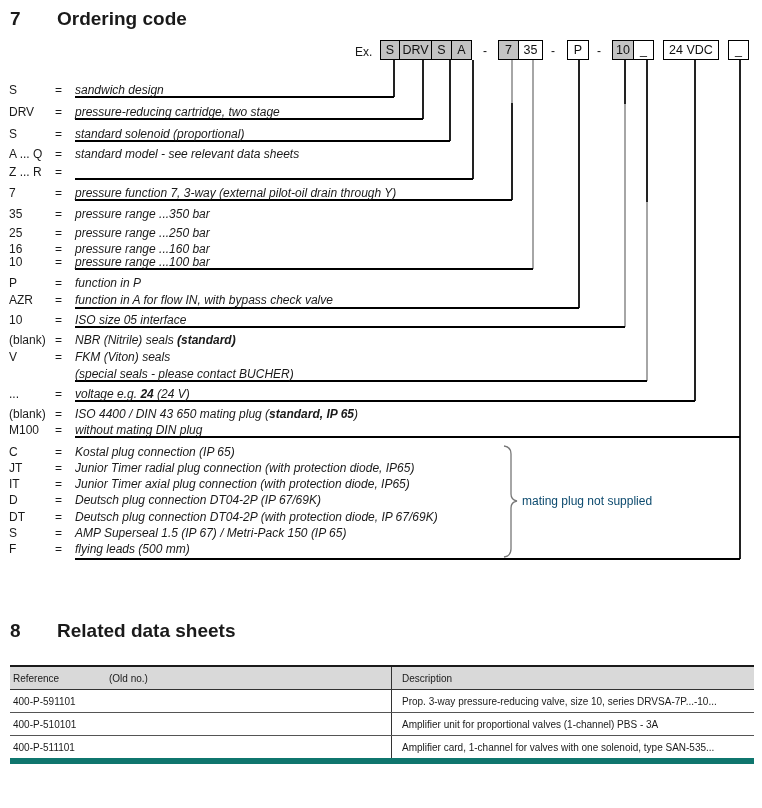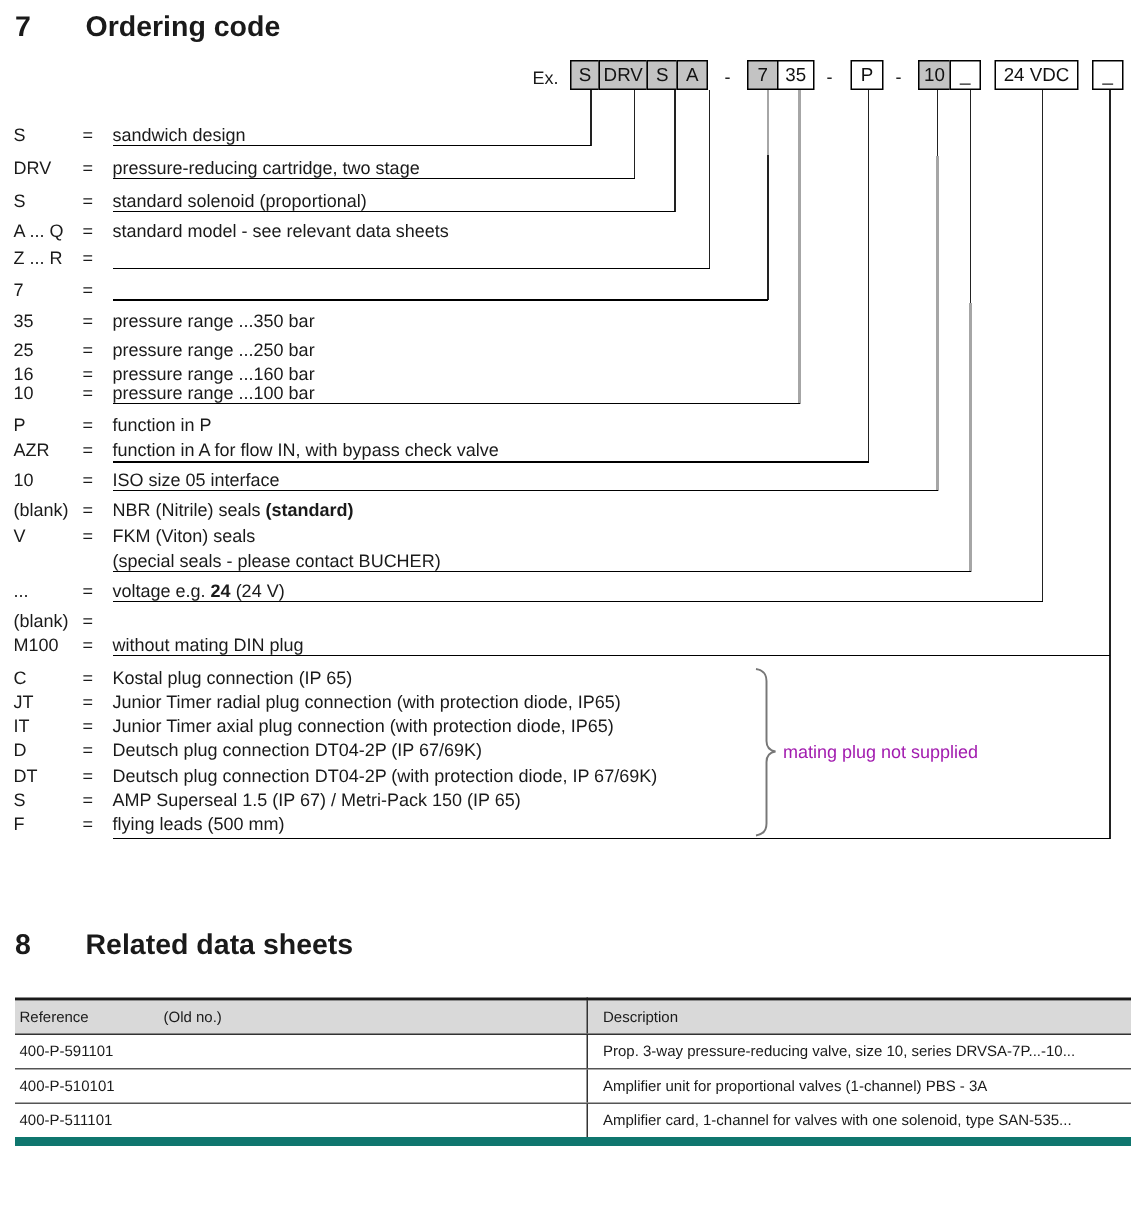--- a/index.html
+++ b/index.html
@@ -9,24 +9,24 @@
   .heading .hnum{display:inline-block;width:47px;}
   .exlabel{position:absolute;left:355px;top:45px;font-size:12px;color:#1a1a1a;}
   .obox{position:absolute;top:40px;height:20px;border:1px solid #000;box-sizing:border-box;
         display:flex;align-items:center;justify-content:center;font-size:12.5px;color:#111;
         background:#fff;white-space:nowrap;}
   .obox.filled{background:#c3c3c3;}
   .odash{position:absolute;top:44px;font-size:12px;color:#111;}
   .crow{position:absolute;left:0;width:762px;height:14px;font-size:12px;line-height:13px;color:#1a1a1a;}
   .ccode{position:absolute;left:9px;width:44px;white-space:nowrap;}
   .ceq{position:absolute;left:55px;width:14px;}
-  .cdesc{position:absolute;left:75px;white-space:nowrap;}
+  .cdesc{position:absolute;left:75px;white-space:nowrap;font-style:italic;}
   .b{font-weight:bold;}
   .overlay{position:absolute;left:0;top:0;pointer-events:none;}
-  .bracenote{position:absolute;left:522px;top:494px;font-size:12px;color:#a21caf;white-space:nowrap;}
+  .bracenote{position:absolute;left:522px;top:494px;font-size:12px;color:#0c4a6e;white-space:nowrap;}
   #relatedtable{position:absolute;left:10px;top:665px;width:744px;border-collapse:collapse;
         font-size:10px;color:#1a1a1a;table-layout:fixed;
         border-top:2px solid #1a1a1a;border-bottom:6px solid #0f766e;}
   #relatedtable th,#relatedtable td{height:22px;padding:0 4px 0 3px;text-align:left;
         font-weight:normal;overflow:hidden;white-space:nowrap;vertical-align:middle;}
   #relatedtable thead tr{background:#d9d9d9;}
   #relatedtable thead tr th{border-bottom:1.5px solid #333;}
   #relatedtable tbody tr td{border-bottom:1px solid #555;}
   #relatedtable tbody tr:last-child td{border-bottom:none;}
   #relatedtable .c-desc{border-left:1px solid #333;padding-left:10px;}
@@ -133,20 +133,21 @@
       <span class="ceq">=</span>
       <span class="cdesc"><span>standard model - see relevant data sheets</span><span class="b"></span><span></span></span>
     </div>
   <div class="crow" style="top:166px">
       <span class="ccode">Z ... R</span>
       <span class="ceq">=</span>
     </div>
   <div class="crow" style="top:187px">
       <span class="ccode">7</span>
       <span class="ceq">=</span>
+      <span class="cdesc"><span>pressure function 7, 3-way (external pilot-oil drain through Y)</span><span class="b"></span><span></span></span>
     </div>
   <div class="crow" style="top:208px">
       <span class="ccode">35</span>
       <span class="ceq">=</span>
       <span class="cdesc"><span>pressure range ...350 bar</span><span class="b"></span><span></span></span>
     </div>
   <div class="crow" style="top:227px">
       <span class="ccode">25</span>
       <span class="ceq">=</span>
       <span class="cdesc"><span>pressure range ...250 bar</span><span class="b"></span><span></span></span>
@@ -192,20 +193,21 @@
       <span class="cdesc"><span>(special seals - please contact BUCHER)</span><span class="b"></span><span></span></span>
     </div>
   <div class="crow" style="top:388px">
       <span class="ccode">...</span>
       <span class="ceq">=</span>
       <span class="cdesc"><span>voltage e.g. </span><span class="b">24</span><span> (24 V)</span></span>
     </div>
   <div class="crow" style="top:408px">
       <span class="ccode">(blank)</span>
       <span class="ceq">=</span>
+      <span class="cdesc"><span>ISO 4400 / DIN 43 650 mating plug (</span><span class="b">standard, IP 65</span><span>)</span></span>
     </div>
   <div class="crow" style="top:424px">
       <span class="ccode">M100</span>
       <span class="ceq">=</span>
       <span class="cdesc"><span>without mating DIN plug</span><span class="b"></span><span></span></span>
     </div>
   <div class="crow" style="top:446px">
       <span class="ccode">C</span>
       <span class="ceq">=</span>
       <span class="cdesc"><span>Kostal plug connection (IP 65)</span><span class="b"></span><span></span></span>

